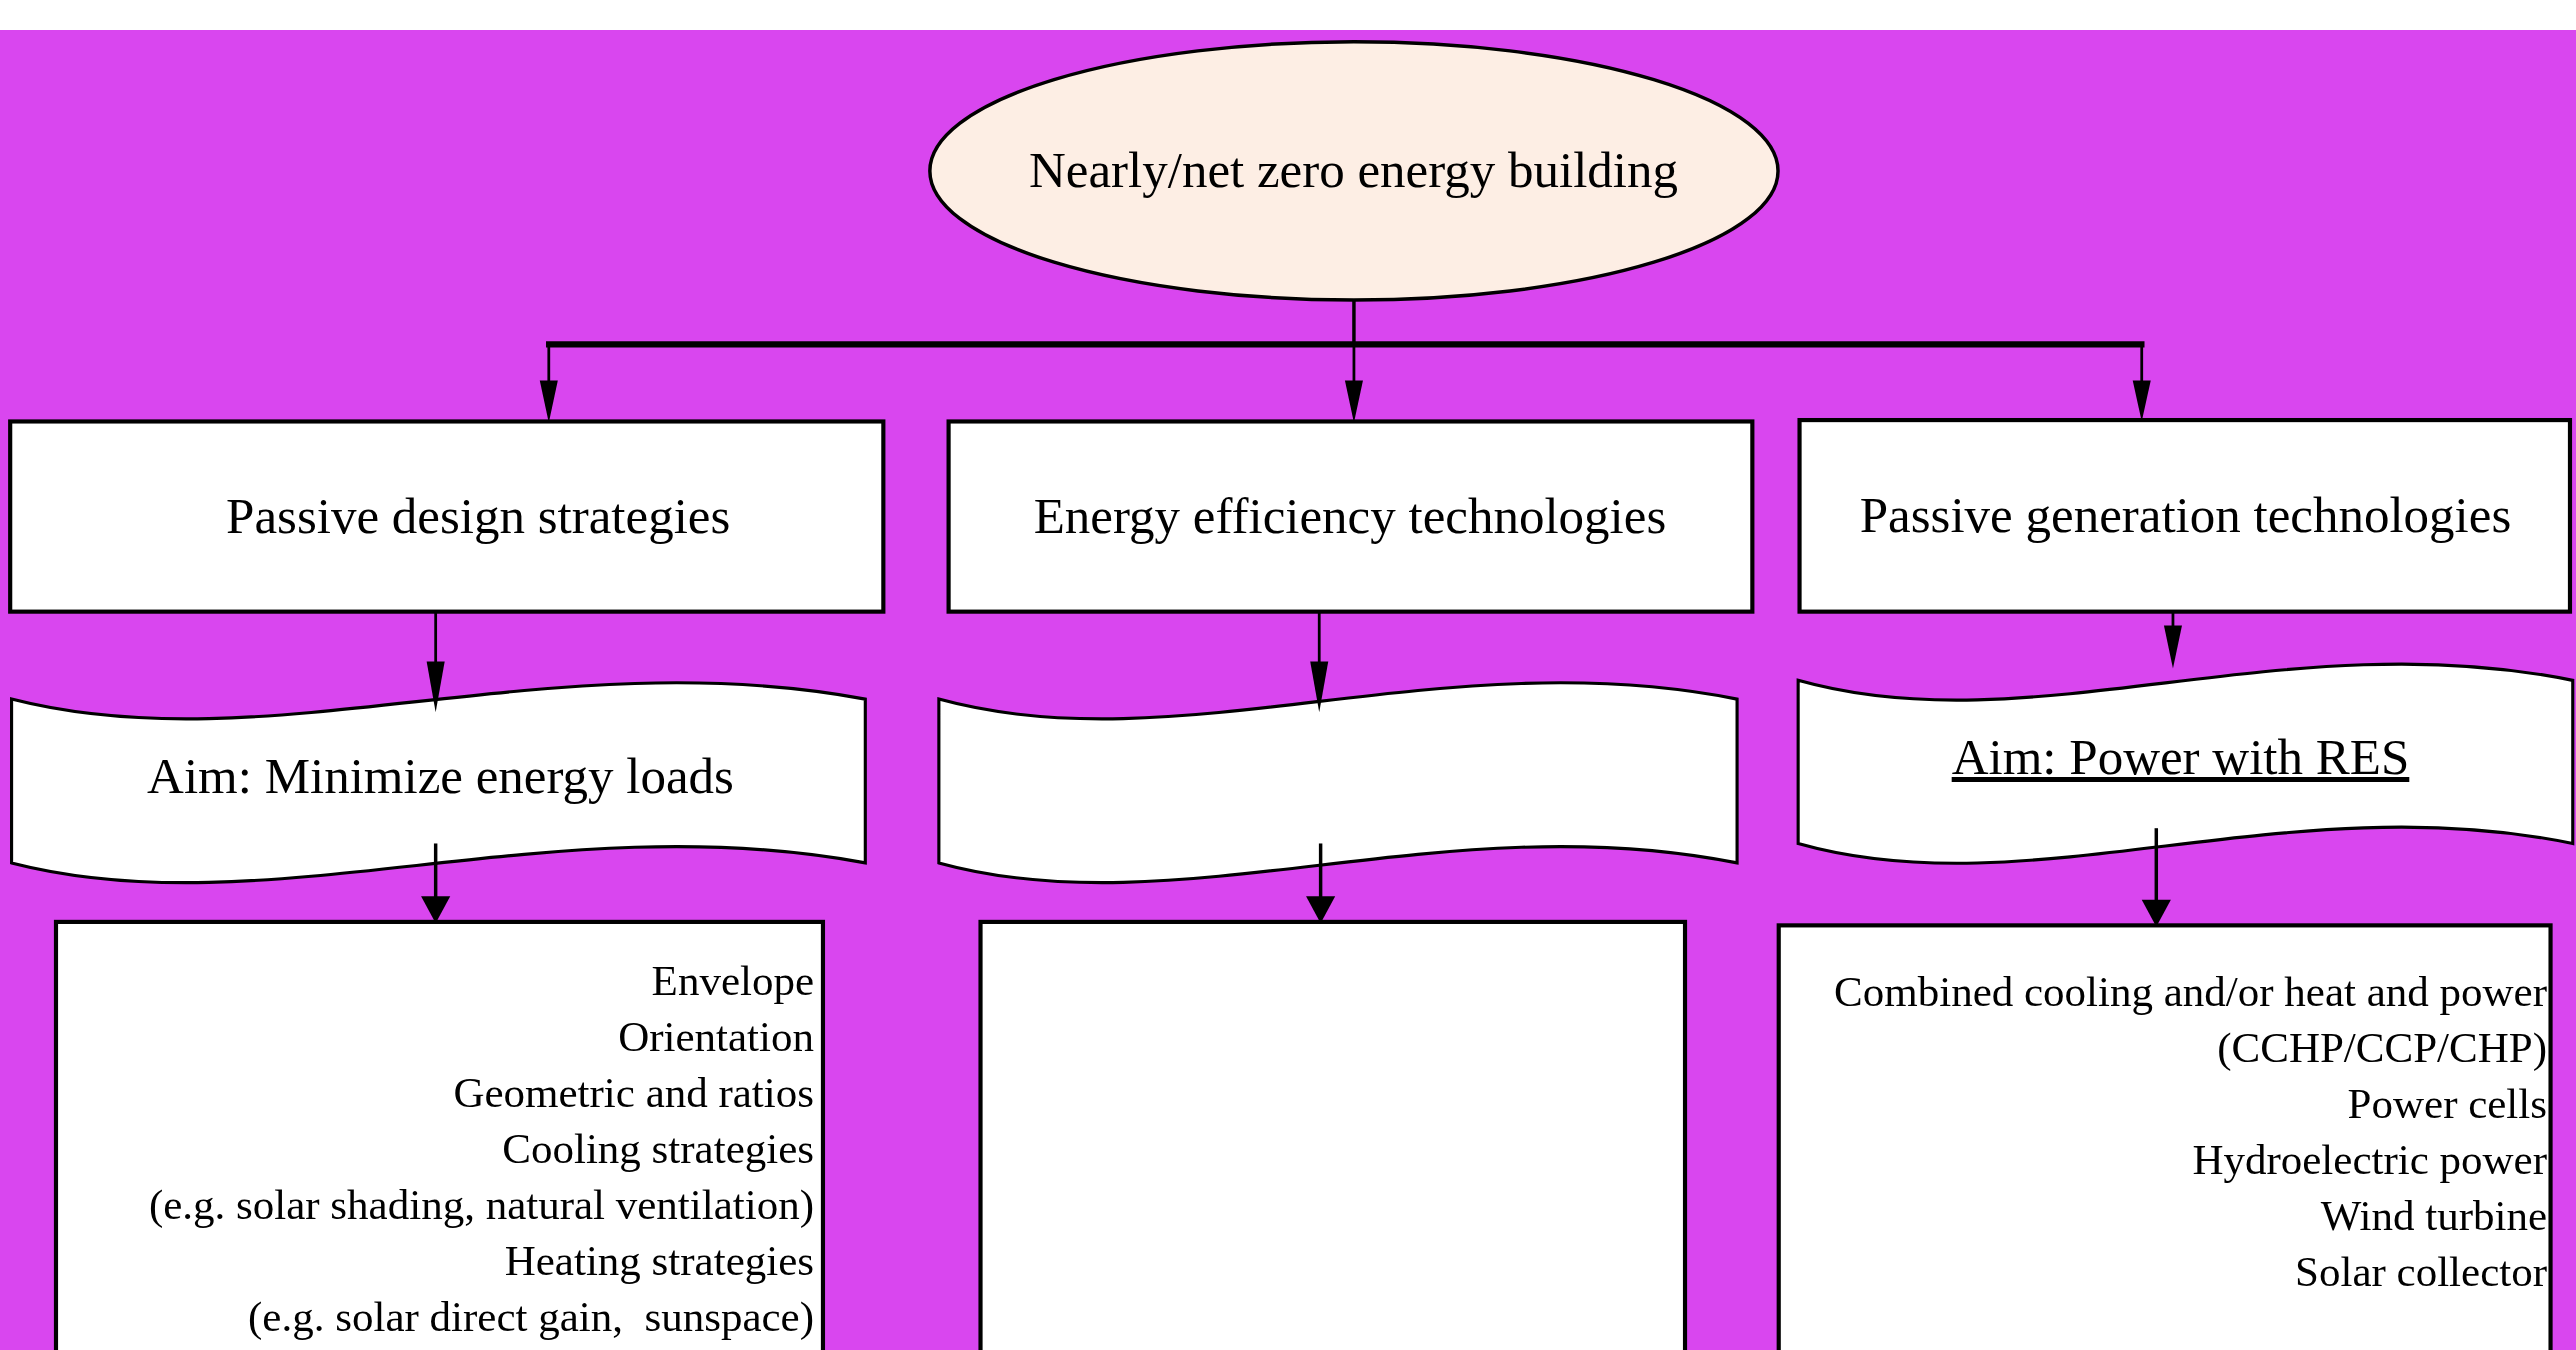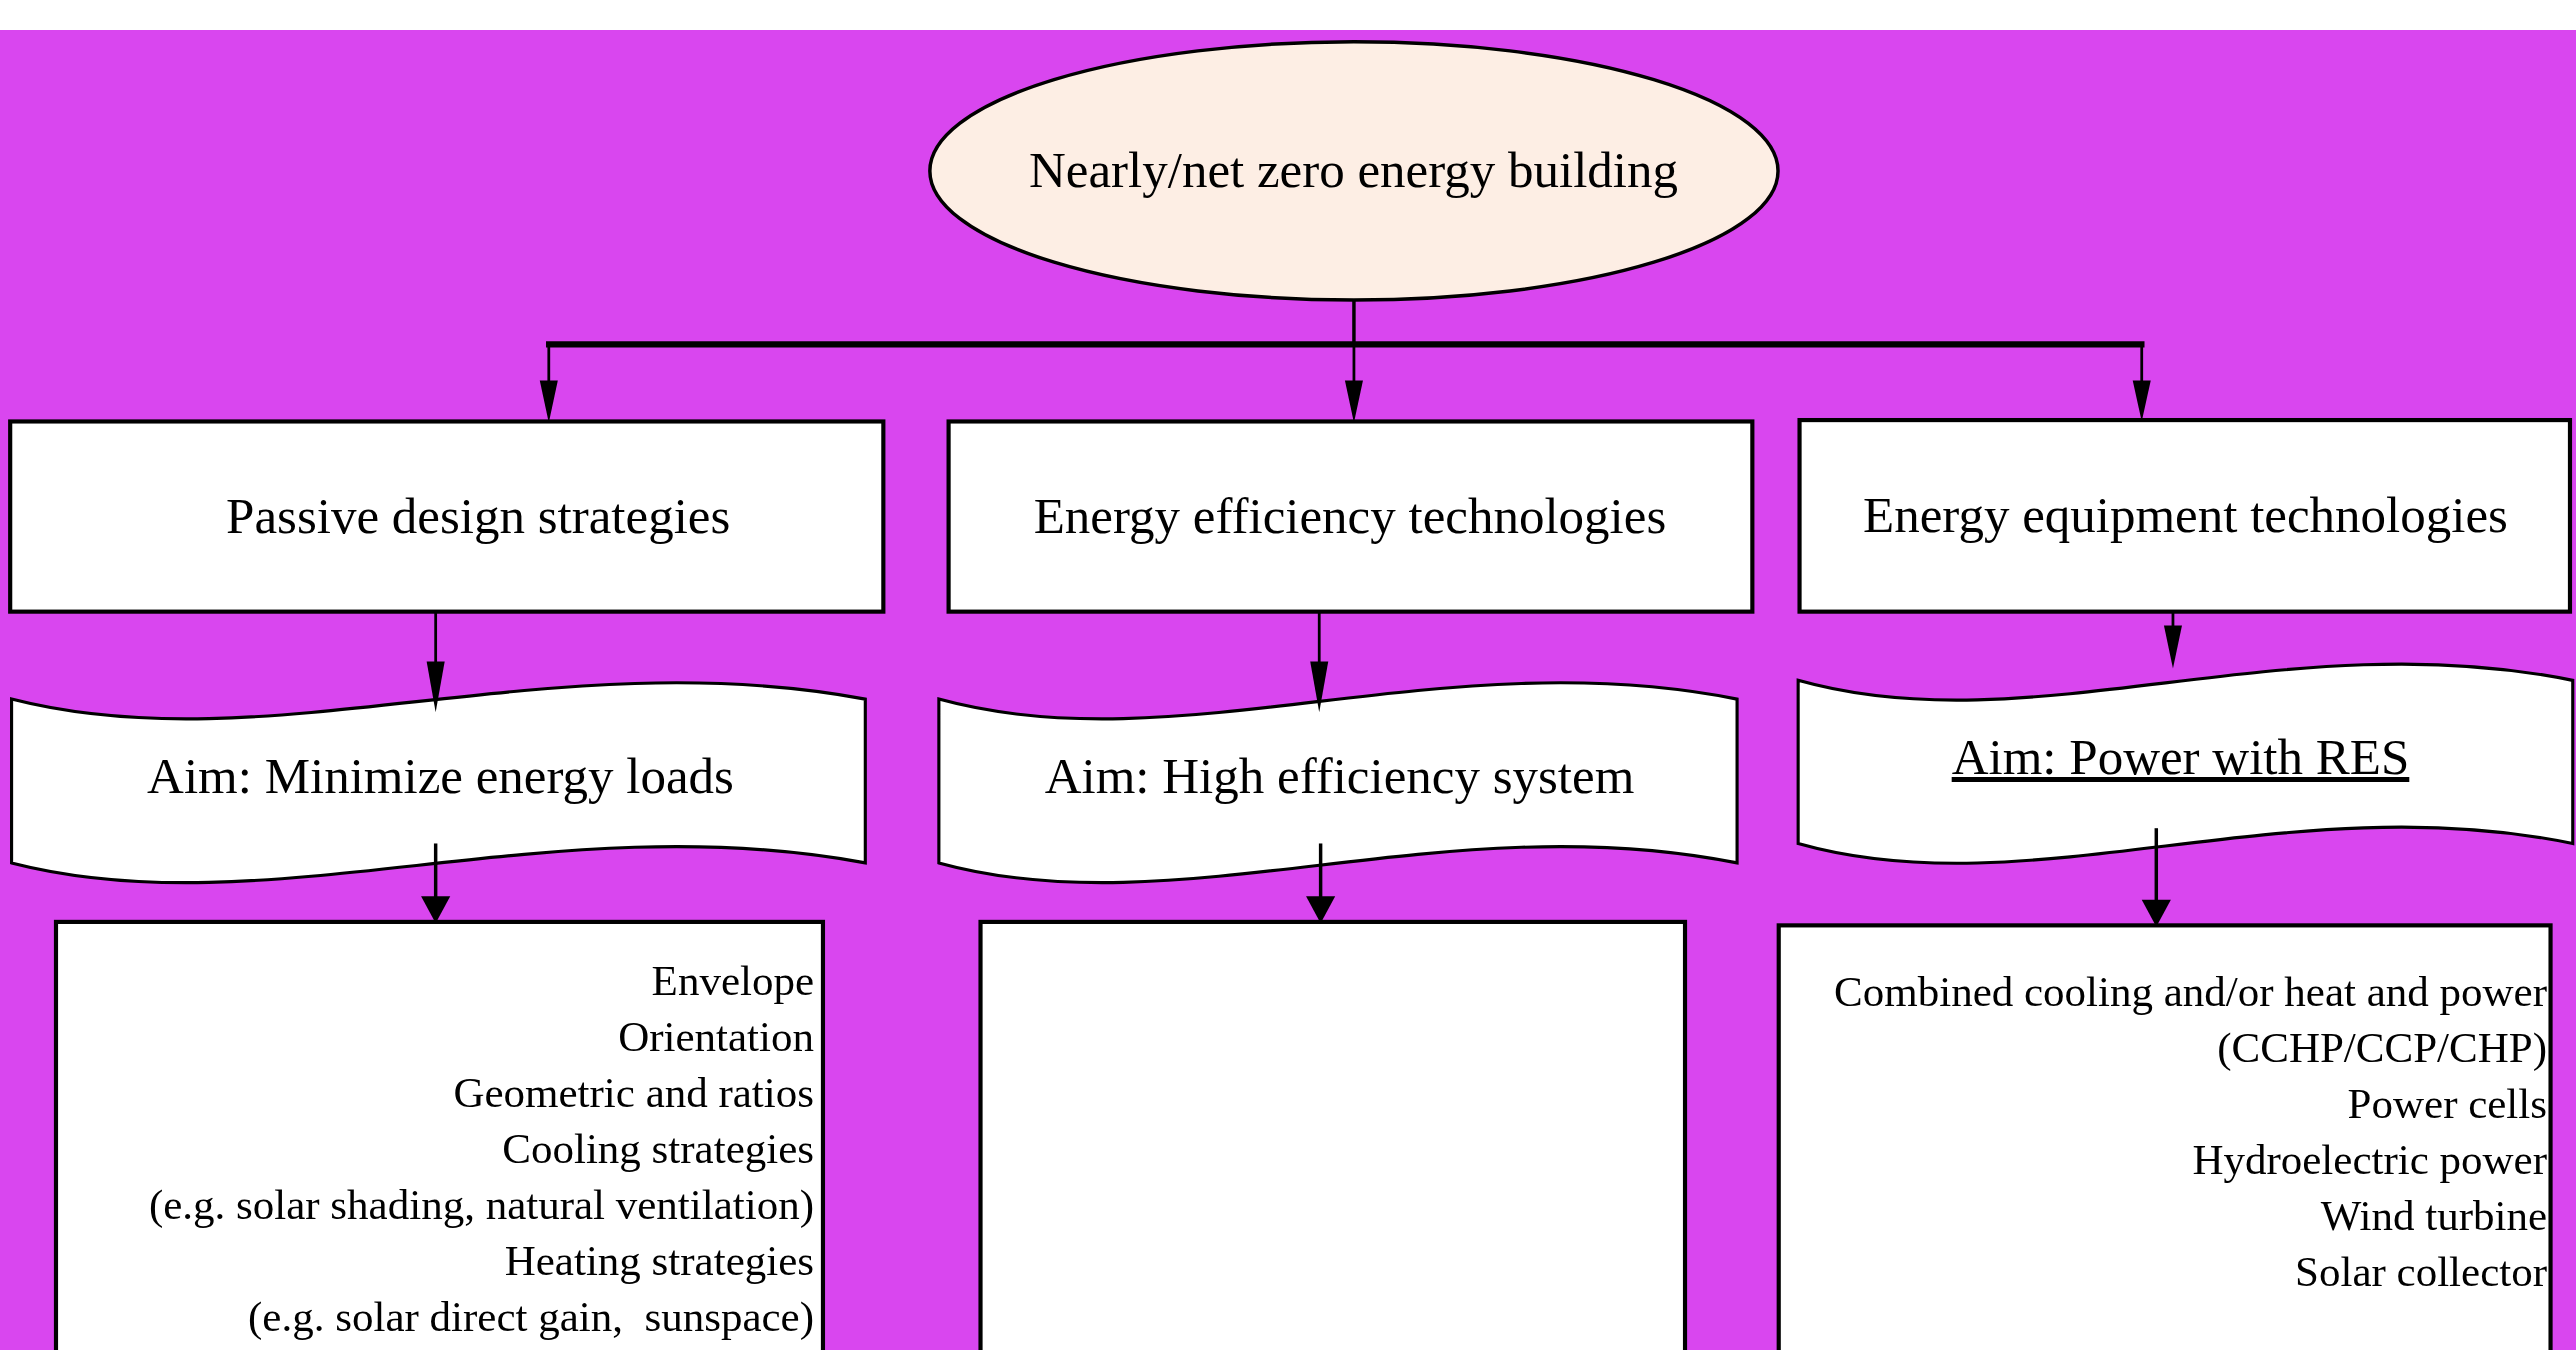--- a/index.html
+++ b/index.html
@@ -95,23 +95,22 @@
     <g>
       <line x1="3106" y1="1150" x2="3106" y2="1256" stroke="#000" stroke-width="5"></line>
       <polygon points="3085,1253 3127,1253 3106,1292" fill="#000"></polygon>
     </g>
   </svg>
 
   <div class="label" style="left:937px;top:69px;width:833px;height:143px;">Nearly/net zero energy building</div>
 
   <div class="label" style="left:9.7px;top:392px;width:873px;height:190px;padding-left:32px;">Passive design strategies</div>
   <div class="label" style="left:948px;top:392px;width:804px;height:190px;">Energy efficiency technologies</div>
-  <div class="label" style="left:1800px;top:390px;width:771px;height:192px;">Energy equipment technologies</div>
+  <div class="label" style="left:1800px;top:390px;width:771px;height:192px;">Passive generation technologies</div>
 
   <div class="label" style="left:76px;top:698px;width:729px;height:97px;">Aim: Minimize energy loads</div>
-  <div class="label" style="left:996px;top:698px;width:687px;height:97px;">Aim: High efficiency system</div>
   <div class="label" style="left:1854px;top:679px;width:653px;height:97px;text-decoration:underline;">Aim: Power with RES</div>
 
   <div class="list" style="left:78px;top:923px;width:736px;"><div class="list-line">Envelope</div><div class="list-line">Orientation</div><div class="list-line">Geometric and ratios</div><div class="list-line">Cooling strategies</div><div class="list-line">(e.g. solar shading, natural ventilation)</div><div class="list-line">Heating strategies</div><div class="list-line">(e.g. solar direct gain,  sunspace)</div></div>
   <div class="list" style="left:1804px;top:934px;width:743px;"><div class="list-line">Combined cooling and/or heat and power</div><div class="list-line">(CCHP/CCP/CHP)</div><div class="list-line">Power cells</div><div class="list-line">Hydroelectric power</div><div class="list-line">Wind turbine</div><div class="list-line">Solar collector</div></div>
 
 </div>
 
 
 </body></html>

